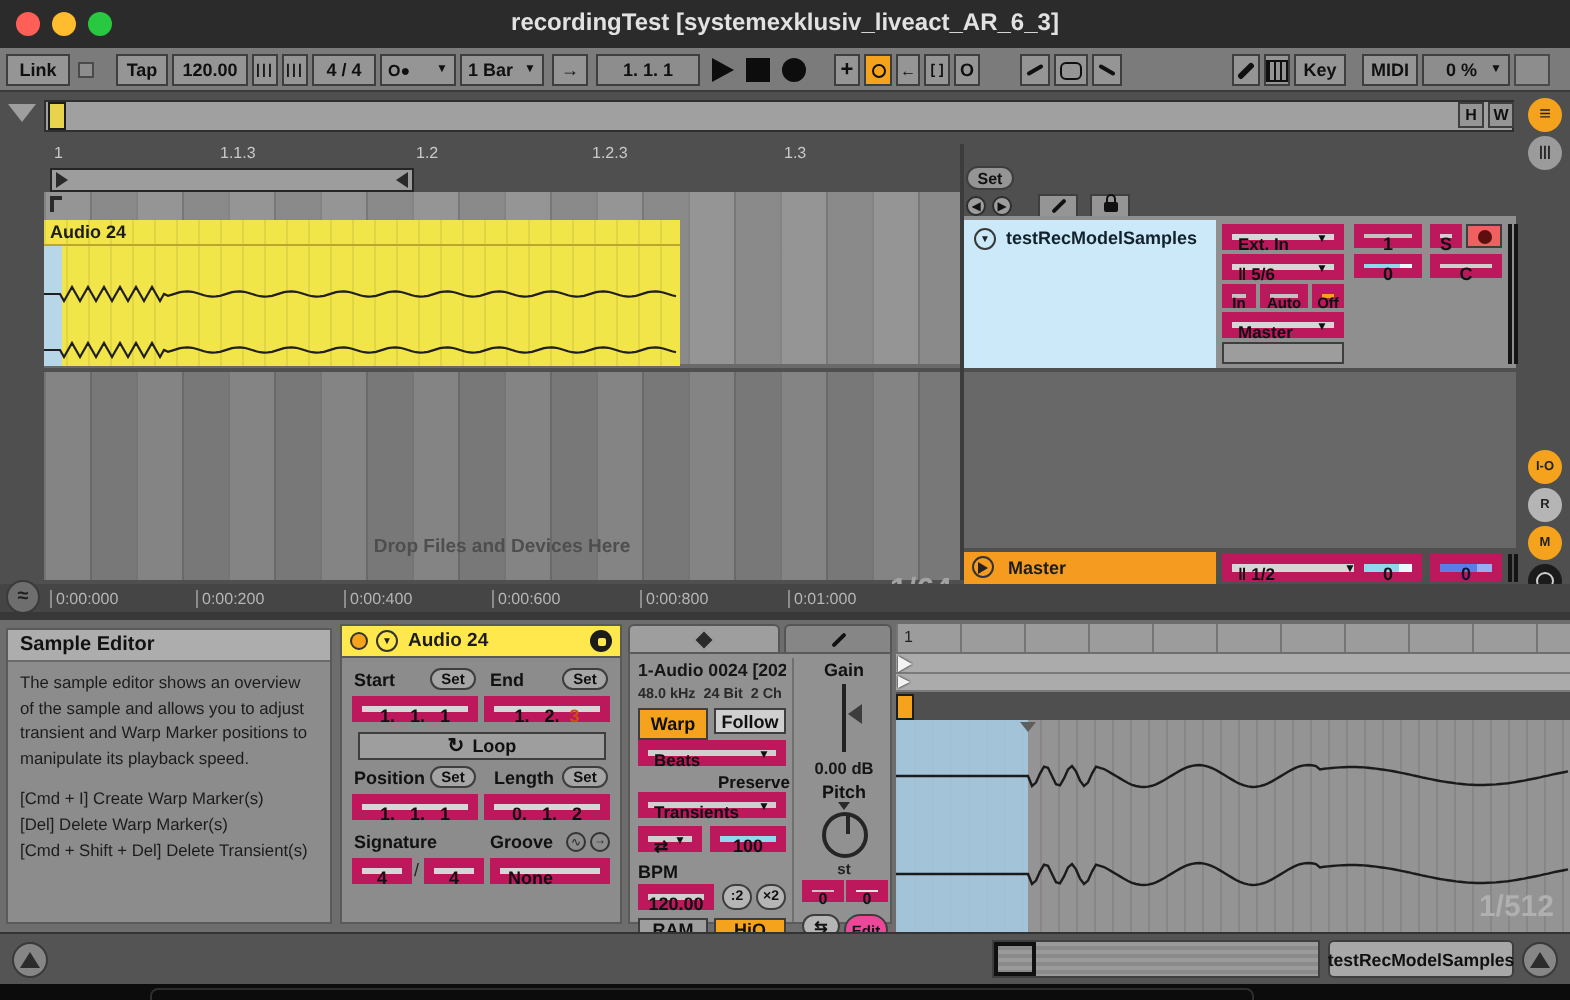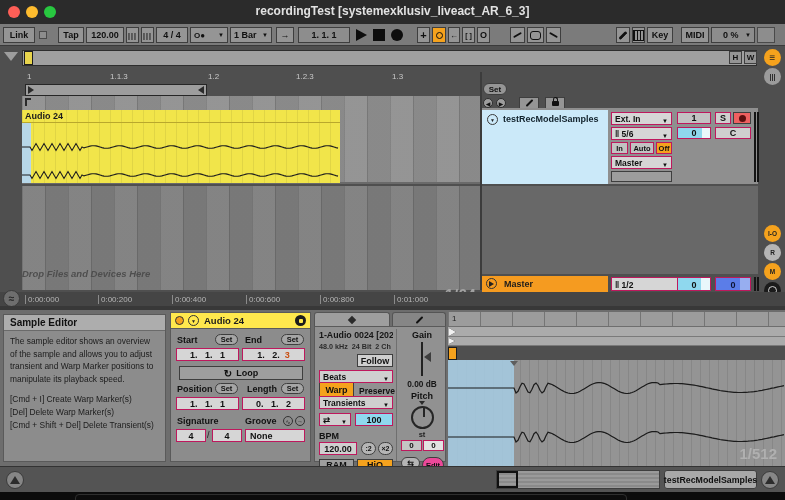--- a/index.html
+++ b/index.html
@@ -1,22 +1,22 @@
 <!DOCTYPE html>
 <html><head>
 <meta charset="utf-8">
 <style>
   html,body{margin:0;padding:0;}
   body{width:785px;height:500px;position:relative;background:#555;overflow:hidden;
        font-family:"Liberation Sans",sans-serif;-webkit-font-smoothing:antialiased;}
   .bx{position:absolute;box-sizing:border-box;}
   .btn{background:#959595;border:1px solid #3e3e3e;color:#101010;font-size:9px;font-weight:700;
        display:flex;align-items:center;justify-content:center;}
-  .vbx{background:#d6d6d6;border:1px solid #be185d;color:#101010;font-size:9px;font-weight:700;
-       display:flex;align-items:flex-end;justify-content:center;}
+  .vbx{background:#d6d6d6;border:5px solid #be185d;color:#101010;font-size:9px;font-weight:700;
+       display:flex;align-items:flex-start;justify-content:center;}
   .dd{justify-content:space-between;padding:0 3px;}
   .caret{font-size:6px;line-height:1;margin-left:2px;}
   .lbl{font-size:9px;font-weight:700;color:#111;}
   .pill{border-radius:8px;}
   .cir{border-radius:50%;}
   .tri-play{width:0;height:0;border-left:11px solid #0d0d0d;border-top:6px solid transparent;border-bottom:6px solid transparent;}
   .tri-up{width:0;height:0;border-bottom:8px solid #2c2c2c;border-left:5px solid transparent;border-right:5px solid transparent;}
   .tri-down{width:0;height:0;border-top:9px solid #9e9e9e;border-left:7px solid transparent;border-right:7px solid transparent;}
   .gridband{background-image:
       repeating-linear-gradient(90deg, rgba(255,255,255,0.05) 0 23px, rgba(0,0,0,0.04) 23px 46px),
@@ -147,21 +147,21 @@
       <span class="bx" style="left:3px;top:1px;font-size:9px;font-weight:700;color:#1c1c1c;">Audio 24</span>
     </div>
     <div class="bx" style="left:0;top:13px;width:9px;height:60px;background:#b7d7e8;"></div>
     <svg class="bx wave" style="left:0;top:14px;" width="318" height="59" viewBox="0 0 318 59">
       <path fill="none" stroke="#1f1f1f" stroke-width="1.1" d="M0 23L2 23.0L4 23.0L6 23.0L8 23.0L10 26.5L12 23.0L14 19.5L16 23.0L18 26.5L20 23.0L22 19.5L24 23.0L26 26.5L28 23.0L30 19.5L32 23.0L34 26.5L36 23.0L38 19.5L40 23.0L42 26.5L44 23.0L46 19.5L48 23.0L50 26.5L52 23.0L54 19.5L56 23.0L58 26.5L60 23.0L62 23.9L64 23.3L66 22.7L68 22.1L70 21.8L72 21.7L74 21.9L76 22.4L78 23.0L80 23.6L82 24.1L84 24.3L86 24.2L88 23.9L90 23.3L92 22.7L94 22.1L96 21.8L98 21.7L100 21.9L102 22.4L104 23.0L106 23.6L108 24.1L110 24.3L112 24.2L114 23.9L116 23.3L118 22.7L120 22.1L122 21.8L124 21.7L126 21.9L128 22.4L130 23.0L132 23.6L134 24.1L136 24.3L138 24.2L140 23.9L142 23.3L144 22.7L146 22.1L148 21.8L150 21.7L152 21.9L154 22.4L156 23.0L158 23.6L160 24.1L162 24.3L164 24.2L166 23.9L168 23.3L170 22.7L172 22.1L174 21.8L176 21.7L178 21.9L180 22.4L182 23.0L184 23.6L186 24.1L188 24.3L190 24.2L192 23.9L194 23.3L196 22.7L198 22.1L200 21.8L202 21.7L204 21.9L206 22.4L208 23.0L210 23.6L212 24.1L214 24.3L216 24.2L218 23.9L220 23.3L222 22.7L224 22.1L226 21.8L228 21.7L230 21.9L232 22.4L234 23.0L236 23.6L238 24.1L240 24.3L242 24.2L244 23.9L246 23.3L248 22.7L250 22.1L252 21.8L254 21.7L256 21.9L258 22.4L260 23.0L262 23.6L264 24.1L266 24.3L268 24.2L270 23.9L272 23.3L274 22.7L276 22.1L278 21.8L280 21.7L282 21.9L284 22.4L286 23.0L288 23.6L290 24.1L292 24.3L294 24.2L296 23.9L298 23.3L300 22.7L302 22.1L304 21.8L306 21.7L308 21.9L310 22.4L312 23.0L314 23.6L316 24.1"></path>
       <path fill="none" stroke="#1f1f1f" stroke-width="1.1" d="M0 51L2 51.0L4 51.0L6 51.0L8 51.0L10 54.5L12 51.0L14 47.5L16 51.0L18 54.5L20 51.0L22 47.5L24 51.0L26 54.5L28 51.0L30 47.5L32 51.0L34 54.5L36 51.0L38 47.5L40 51.0L42 54.5L44 51.0L46 47.5L48 51.0L50 54.5L52 51.0L54 47.5L56 51.0L58 54.5L60 51.0L62 51.9L64 51.3L66 50.7L68 50.1L70 49.8L72 49.7L74 49.9L76 50.4L78 51.0L80 51.6L82 52.1L84 52.3L86 52.2L88 51.9L90 51.3L92 50.7L94 50.1L96 49.8L98 49.7L100 49.9L102 50.4L104 51.0L106 51.6L108 52.1L110 52.3L112 52.2L114 51.9L116 51.3L118 50.7L120 50.1L122 49.8L124 49.7L126 49.9L128 50.4L130 51.0L132 51.6L134 52.1L136 52.3L138 52.2L140 51.9L142 51.3L144 50.7L146 50.1L148 49.8L150 49.7L152 49.9L154 50.4L156 51.0L158 51.6L160 52.1L162 52.3L164 52.2L166 51.9L168 51.3L170 50.7L172 50.1L174 49.8L176 49.7L178 49.9L180 50.4L182 51.0L184 51.6L186 52.1L188 52.3L190 52.2L192 51.9L194 51.3L196 50.7L198 50.1L200 49.8L202 49.7L204 49.9L206 50.4L208 51.0L210 51.6L212 52.1L214 52.3L216 52.2L218 51.9L220 51.3L222 50.7L224 50.1L226 49.8L228 49.7L230 49.9L232 50.4L234 51.0L236 51.6L238 52.1L240 52.3L242 52.2L244 51.9L246 51.3L248 50.7L250 50.1L252 49.8L254 49.7L256 49.9L258 50.4L260 51.0L262 51.6L264 52.1L266 52.3L268 52.2L270 51.9L272 51.3L274 50.7L276 50.1L278 49.8L280 49.7L282 49.9L284 50.4L286 51.0L288 51.6L290 52.1L292 52.3L294 52.2L296 51.9L298 51.3L300 50.7L302 50.1L304 49.8L306 49.7L308 49.9L310 50.4L312 51.0L314 51.6L316 52.1"></path>
     </svg>
   </div>
 
   <div class="bx gridband" style="left:22px;top:140px;width:458px;height:104px;background-color:#7d7d7d;">
-    <span class="bx" style="left:0;top:82px;width:458px;text-align:left;font-size:9.5px;font-weight:700;color:#4e4e4e;font-style:italic;">Drop Files and Devices Here</span>
+    <span class="bx" style="left:0;top:82px;width:458px;text-align:center;font-size:9.5px;font-weight:700;color:#4e4e4e;">Drop Files and Devices Here</span>
     <span class="bx" style="right:4px;bottom:-15px;font-size:16px;font-weight:700;color:#a2a2a2;">1/64</span>
   </div>
 
   <div class="bx" style="left:480px;top:26px;width:2px;height:218px;background:#3c3c3c;"></div>
 
   <div class="bx" style="left:482px;top:62px;width:276px;height:76px;background:#8f8f8f;">
     <div class="bx" style="left:0;top:2px;width:126px;height:74px;background:#cbe9f9;">
       <span class="bx cir" style="left:5px;top:4px;width:11px;height:11px;border:1px solid #3a3a3a;display:flex;align-items:center;justify-content:center;">
           <span style="font-size:5px;color:#222;">▼</span>
         </span>
@@ -302,21 +302,21 @@
     </div>
     <div class="bx" style="left:78px;top:0;width:54px;height:14px;background:#868686;border:1px solid #555;border-bottom:none;border-radius:3px 3px 0 0;display:flex;align-items:center;justify-content:center;">
       <div class="diagline" style="width:9px;"></div>
     </div>
     <div class="bx" style="left:0;top:14px;width:132px;height:136px;background:#919191;border:1px solid #5a5a5a;">
 
       <span class="bx" style="left:4px;top:3px;width:74px;font-size:8.8px;font-weight:700;color:#161616;white-space:nowrap;overflow:hidden;">1-Audio 0024 [202</span>
       <span class="bx" style="left:4px;top:15px;font-size:7.2px;font-weight:700;color:#2a2a2a;">
         <span>48.0 kHz</span>&nbsp;&nbsp;<span>24 Bit</span>&nbsp;&nbsp;<span>2 Ch</span>
       </span>
-      <div class="bx btn" style="left:4px;top:27px;width:35px;height:16px;background:#f5a21d;margin-top:28px;">Warp</div>
+      <div class="bx btn" style="left:4px;top:27px;width:35px;height:16px;background:#f5a21d;">Warp</div>
       <div class="bx btn" style="left:42px;top:27px;width:36px;height:13px;background:#cfcfcf;">Follow</div>
       <div class="bx vbx dd" style="left:4px;top:43px;width:74px;height:13px;background:#cfcfcf;gap:16px;">
         <span style="font-size:8.5px;">Beats</span>
         <span class="caret">▼</span>
       </div>
       <span class="bx lbl" style="left:4px;top:59px;font-size:8.5px;margin-left:40px;">Preserve</span>
       <div class="bx vbx dd" style="left:4px;top:69px;width:74px;height:13px;background:#cfcfcf;">
         <span style="font-size:8.5px;">Transients</span>
         <span class="caret">▼</span>
       </div>

